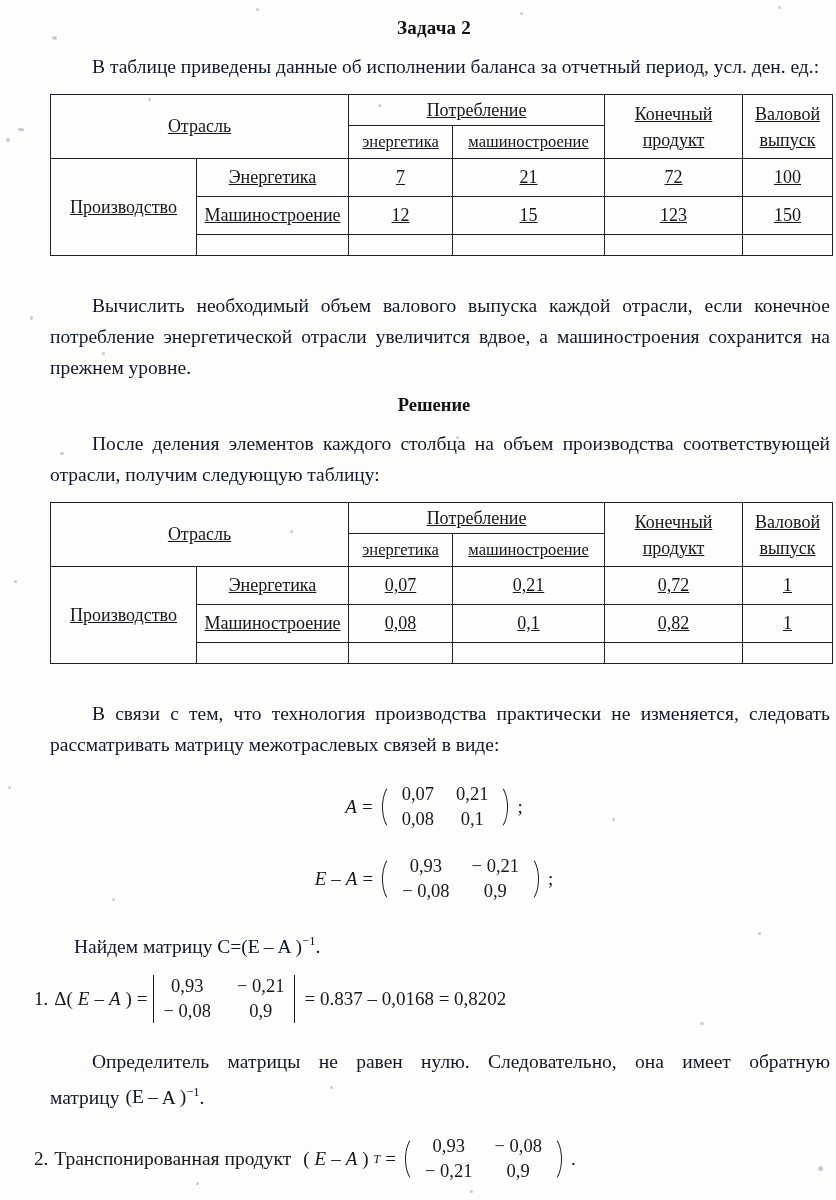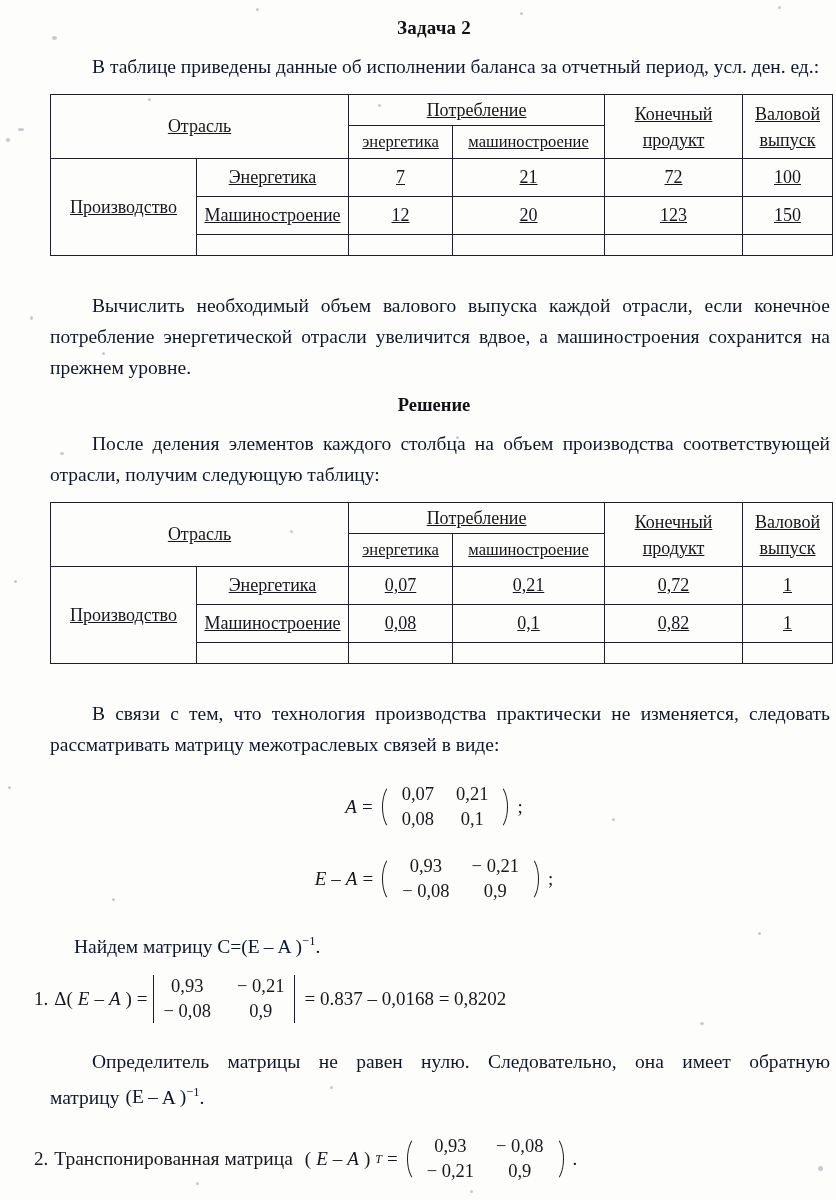--- a/index.html
+++ b/index.html
@@ -250,21 +250,21 @@
             <td class="cell-prod" rowspan="3">Производство</td>
             <td class="cell-name">Энергетика</td>
             <td>7</td>
             <td>21</td>
             <td>72</td>
             <td>100</td>
           </tr>
           <tr class="row-data">
             <td class="cell-name">Машиностроение</td>
             <td>12</td>
-            <td>20</td>
+            <td>15</td>
             <td>123</td>
             <td>150</td>
           </tr>
           <tr class="row-tail">
             <td></td>
               <td></td>
             <td></td>
               <td></td>
             <td></td>
           </tr>
@@ -418,21 +418,21 @@
 
     <div class="spacer-md"></div>
 
     <p class="para"><span>Определитель матрицы не равен нулю. Следовательно, она имеет обратную матрицу</span><span style="padding-left:6px;">(E</span><span style="padding:0 4px;">–</span><span>A</span><span style="padding-left:4px;">)</span><sup class="exp">−1</sup><span>.</span>
     </p>
 
     <div class="spacer-md"></div>
 
     <div class="num-line">
       <span>2.</span>
-      <span class="inline-text">Транспонированная матрица</span>
+      <span class="inline-text">Транспонированная продукт</span>
       <span class="mrow" style="padding-left:6px;">
         <span class="op">(</span>
         <span class="mi">E</span>
         <span class="op">–</span>
         <span class="mi">A</span>
         <span class="op">)</span>
           <sup class="texp">T</sup>
         <span class="op">=</span>
         <span class="matrix">
           <span class="paren left"></span>

